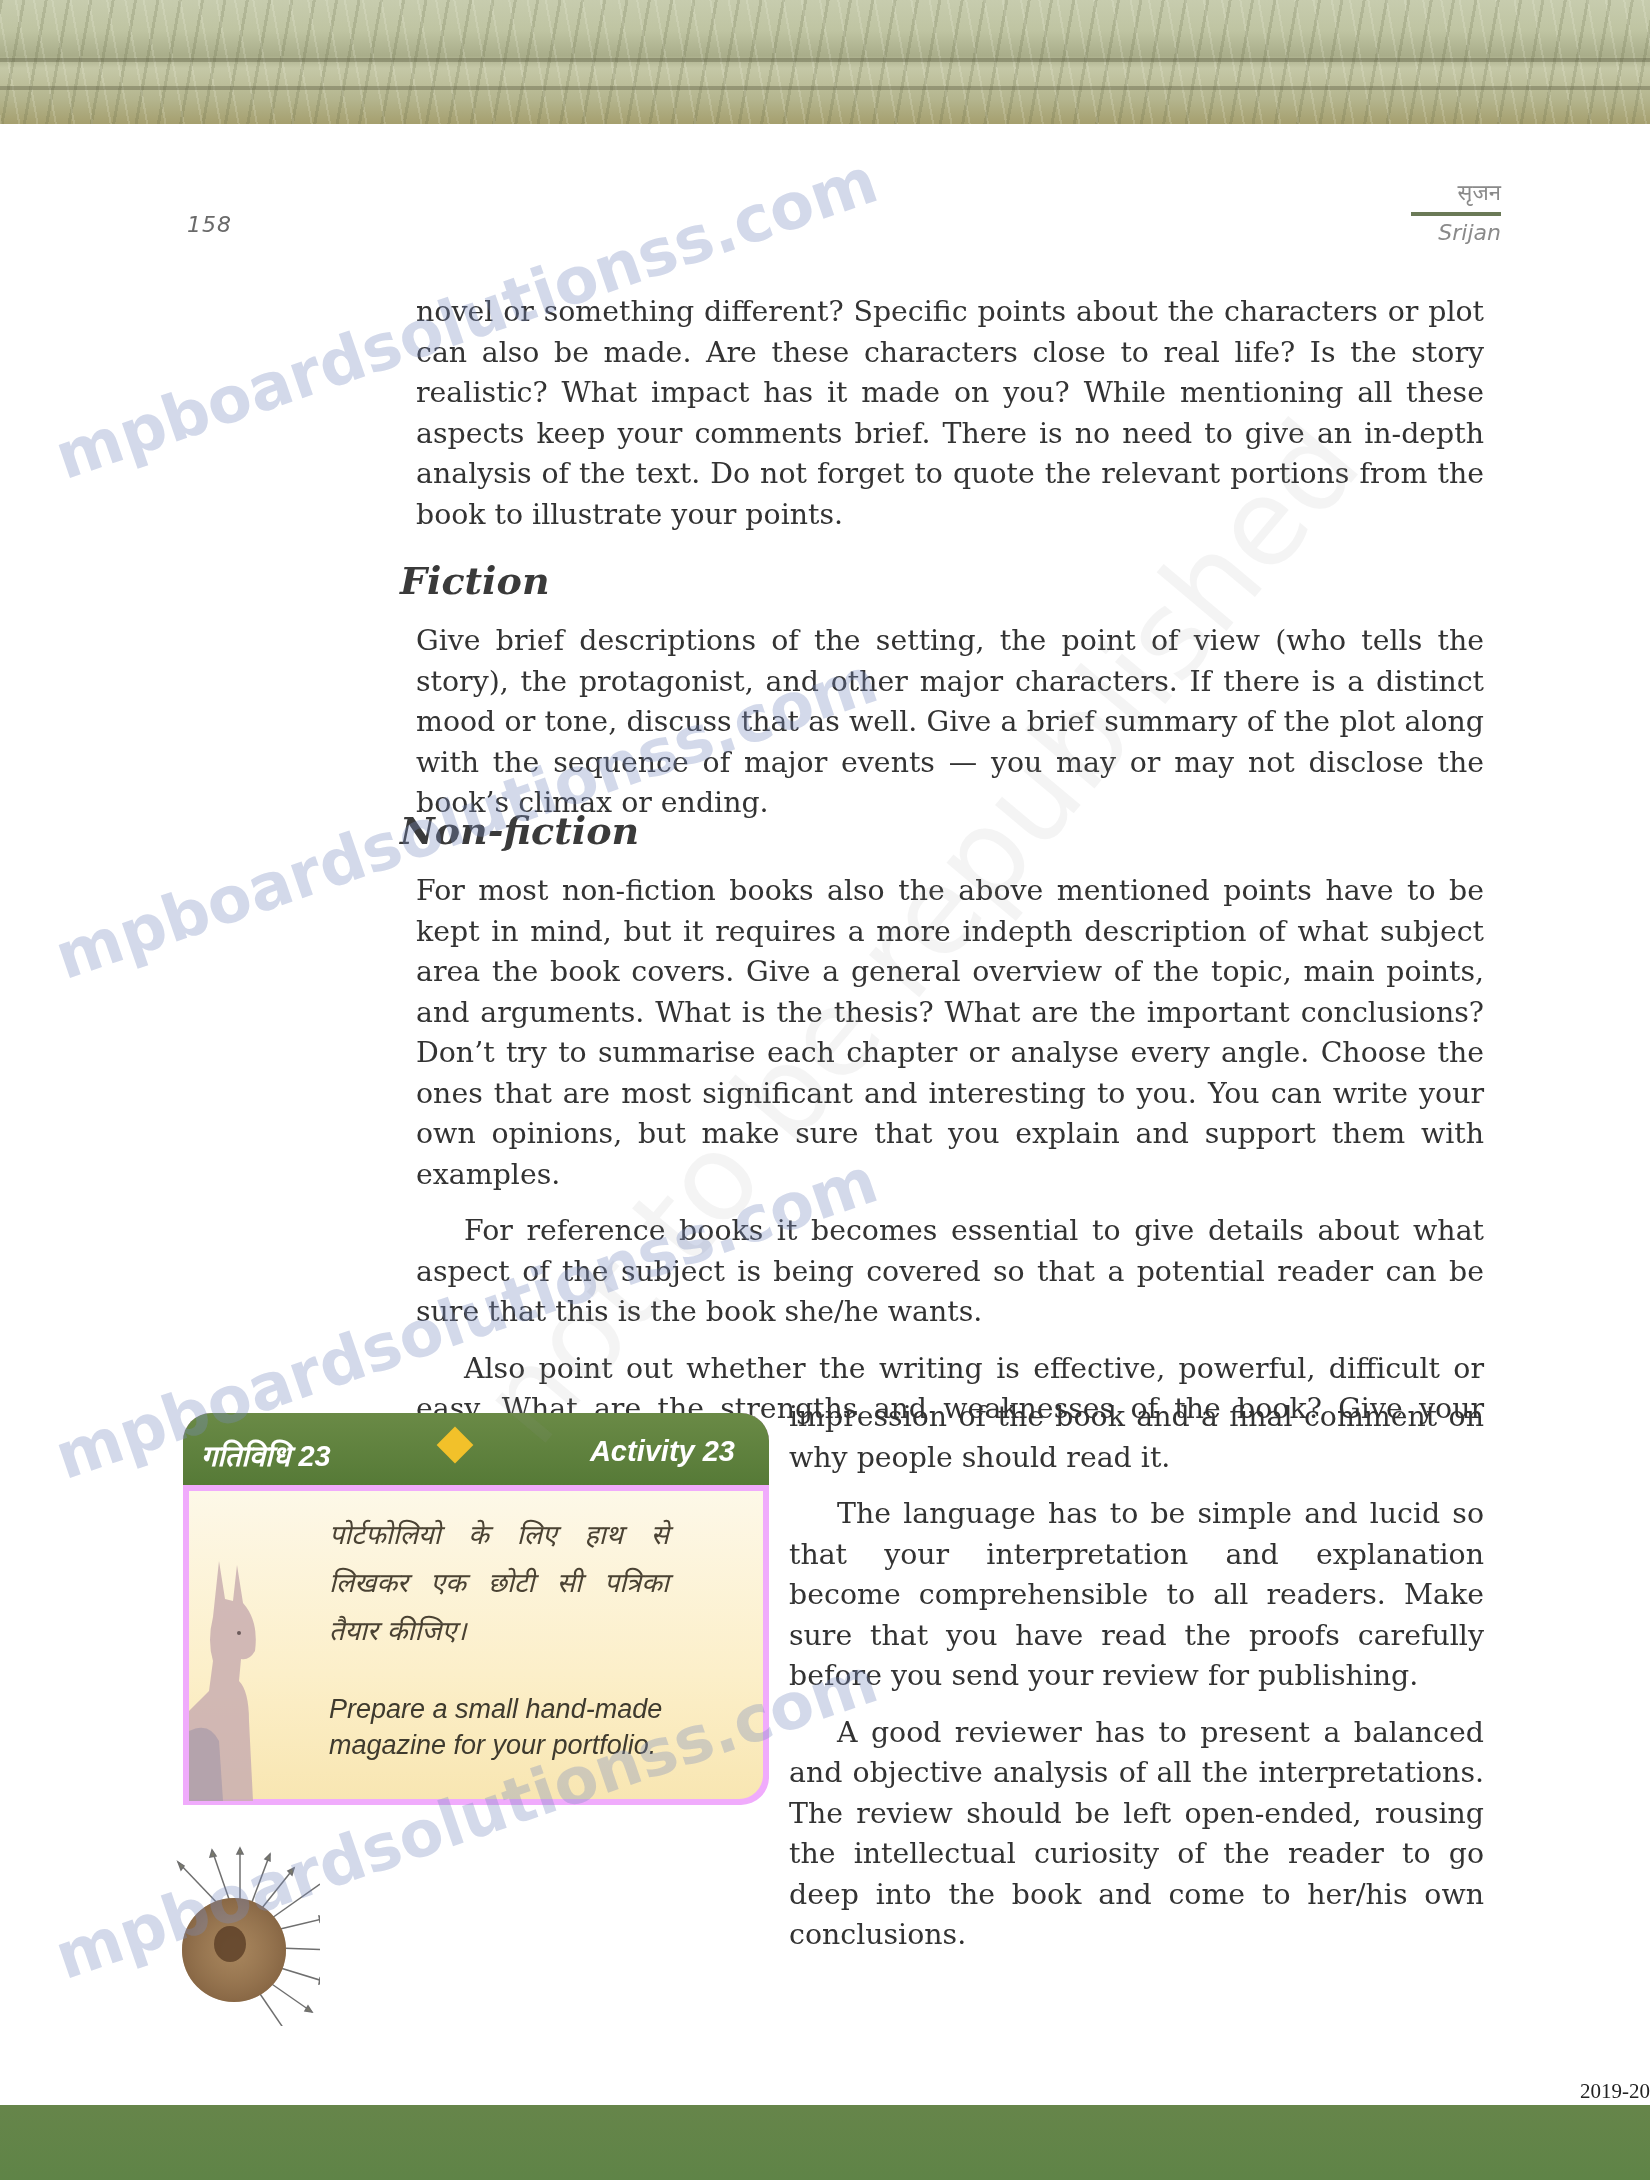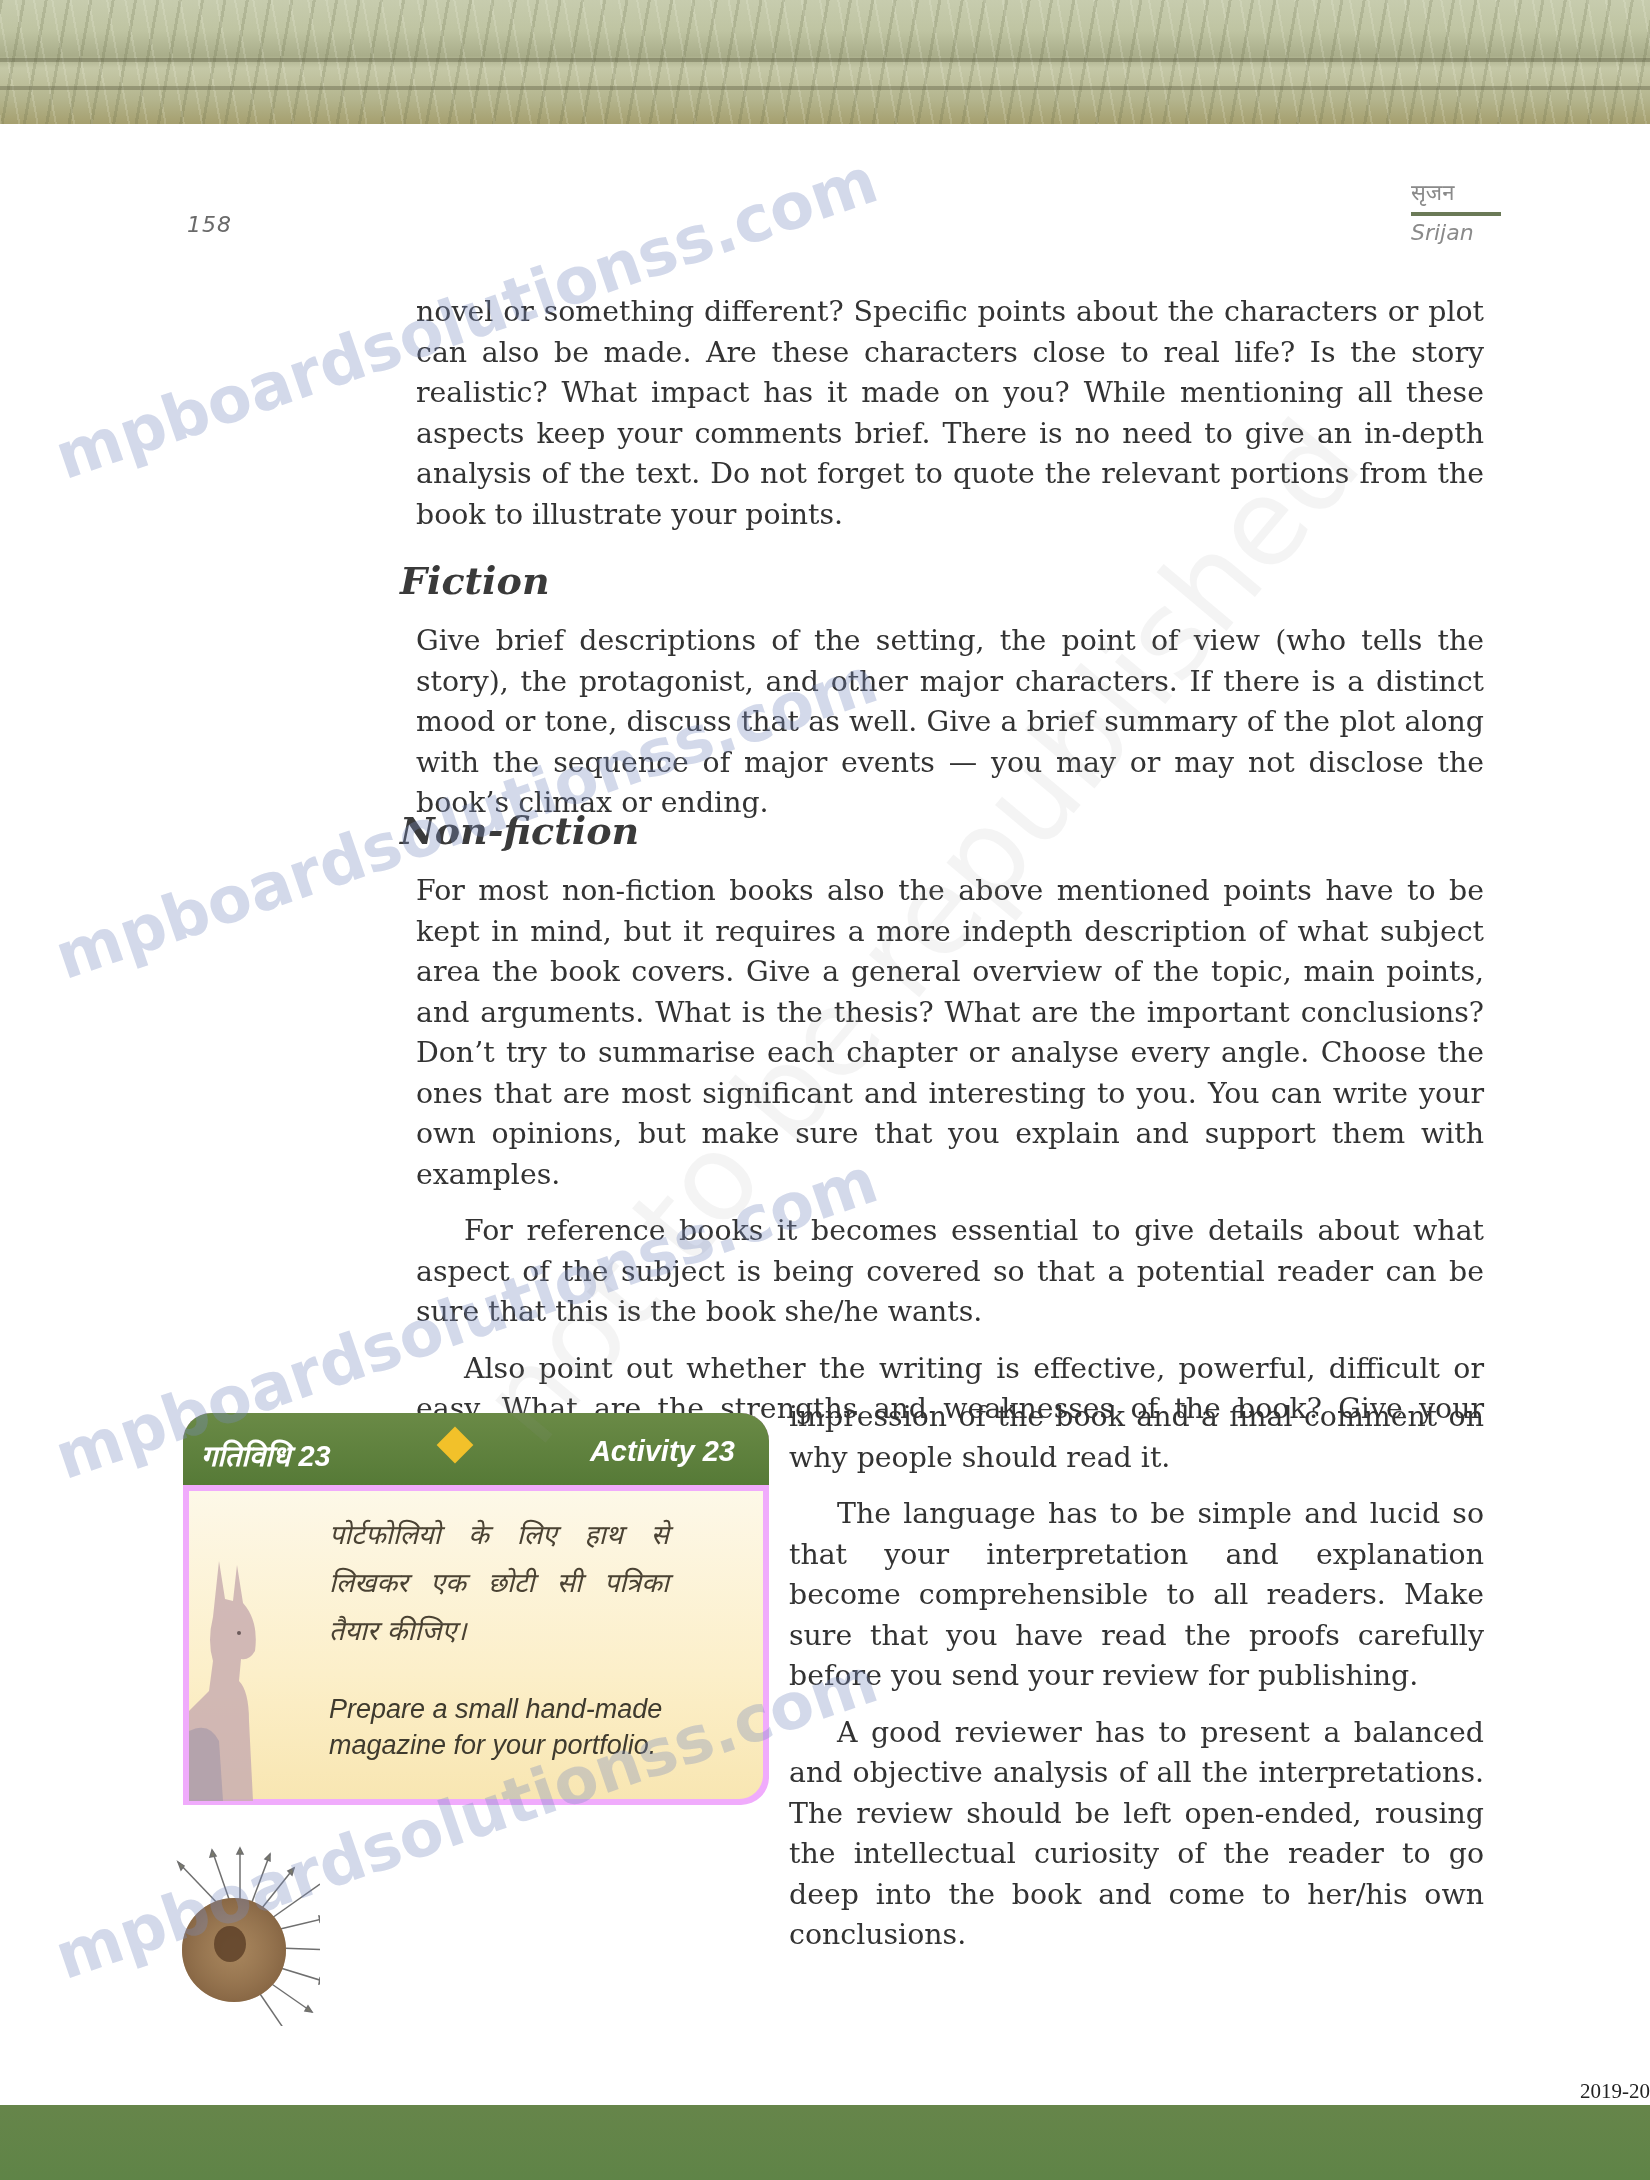--- a/index.html
+++ b/index.html
@@ -18,21 +18,21 @@
   }
   .top-band .stripe {
     position: absolute; left: 0; width: 100%; height: 4px; background: rgba(80,80,55,0.35);
   }
   .page-number {
     position: absolute; left: 187px; top: 212px;
     font-family: "DejaVu Sans", sans-serif; font-style: italic; font-weight: 300;
     font-size: 22px; color: #6a6a6a; letter-spacing: 1px;
   }
   .running-head {
-    position: absolute; right: 149px; top: 180px; text-align: left;
+    position: absolute; right: 149px; top: 180px; text-align: right;
     font-family: "DejaVu Sans", sans-serif; color: #8a8a8a;
   }
   .running-head .hi { font-size: 22px; line-height: 26px; }
   .running-head .rule { width: 90px; height: 4px; background: #6b7a57; margin: 6px 0 4px auto; }
   .running-head .en { font-style: italic; font-size: 22px; }
 
   .text {
     position: absolute; font-size: 28.4px; line-height: 40.5px;
     text-align: justify; color: #333;
   }

